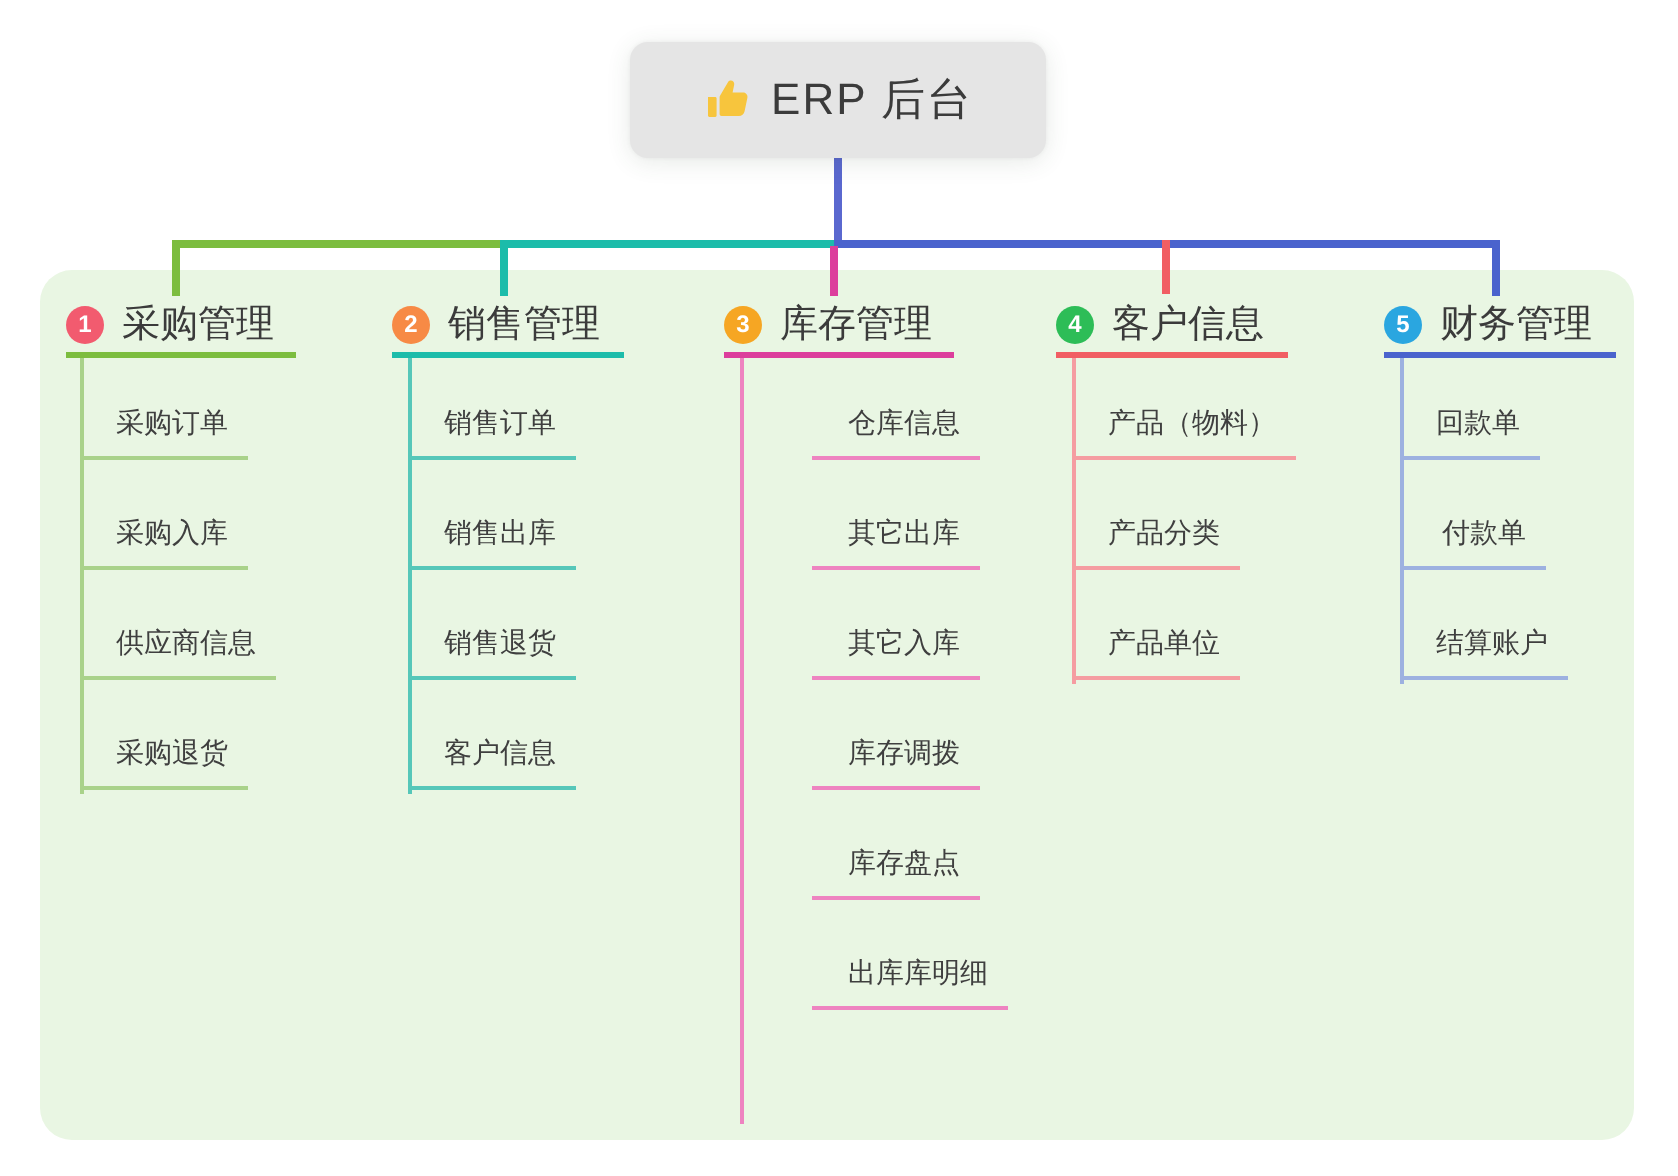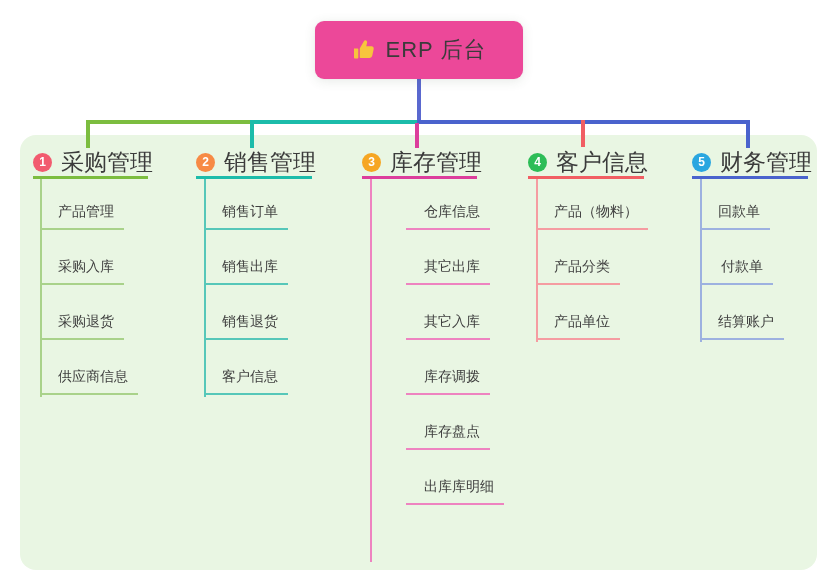--- a/index.html
+++ b/index.html
@@ -11,21 +11,21 @@
     height: 588px;
     background: #ffffff;
     overflow: hidden;
   }
   .root-card {
     position: absolute;
     left: 315px;
     top: 21px;
     width: 208px;
     height: 58px;
-    background: #ec4899;
+    background: #e5e5e5;
     border-radius: 9px;
     box-shadow: 0 2px 12px rgba(60,80,60,0.12), 0 0 2px rgba(0,0,0,0.05);
     display: flex;
     align-items: center;
     justify-content: center;
     gap: 10px;
     cursor: pointer;
     z-index: 3;
   }
   .root-card .icon { width: 24px; height: 24px; display: inline-block; }
@@ -63,21 +63,21 @@
     border-radius: 50%;
     color: #ffffff;
     font-size: 12px;
     font-weight: bold;
     display: flex;
     align-items: center;
     justify-content: center;
     flex: 0 0 auto;
   }
   .branch-title {
-    font-size: 23px;
+    font-size: 19px;
     color: #3b3b3b;
     white-space: nowrap;
   }
   .vline { position: absolute; width: 2px; z-index: 1; }
   .items { position: absolute; top: 175px; z-index: 2; }
   .node-item {
     height: 55px;
     width: fit-content;
     display: flex;
     align-items: flex-end;
@@ -119,30 +119,30 @@
       <div class="line" style="left: 746px; top: 120px; width: 4px; height: 28px; background: rgb(74, 99, 205);"></div>
     </div>
   <div id="branches">
       <div class="branch-header" style="left: 33px; width: 115px; border-bottom-color: rgb(124, 189, 63);">
         <span class="badge" style="background: rgb(242, 91, 111);">1</span>
         <span class="branch-title">采购管理</span>
       </div>
       <div class="vline" style="left: 40px; top: 177px; height: 220px; background: rgb(169, 210, 138);"></div>
       <div class="items" style="left: 40px;">
         <div class="node-item" style="border-bottom-color: rgb(169, 210, 138);">
-          <span>产品管理</span>
+          <span>采购订单</span>
         </div>
         <div class="node-item" style="border-bottom-color: rgb(169, 210, 138);">
           <span>采购入库</span>
         </div>
         <div class="node-item" style="border-bottom-color: rgb(169, 210, 138);">
+          <span>供应商信息</span>
+        </div>
+        <div class="node-item" style="border-bottom-color: rgb(169, 210, 138);">
           <span>采购退货</span>
-        </div>
-        <div class="node-item" style="border-bottom-color: rgb(169, 210, 138);">
-          <span>供应商信息</span>
         </div>
       </div>
       <div class="branch-header" style="left: 196px; width: 116px; border-bottom-color: rgb(28, 188, 170);">
         <span class="badge" style="background: rgb(247, 138, 69);">2</span>
         <span class="branch-title">销售管理</span>
       </div>
       <div class="vline" style="left: 204px; top: 177px; height: 220px; background: rgb(86, 199, 185);"></div>
       <div class="items" style="left: 204px;">
         <div class="node-item" style="border-bottom-color: rgb(86, 199, 185);">
           <span>销售订单</span>

